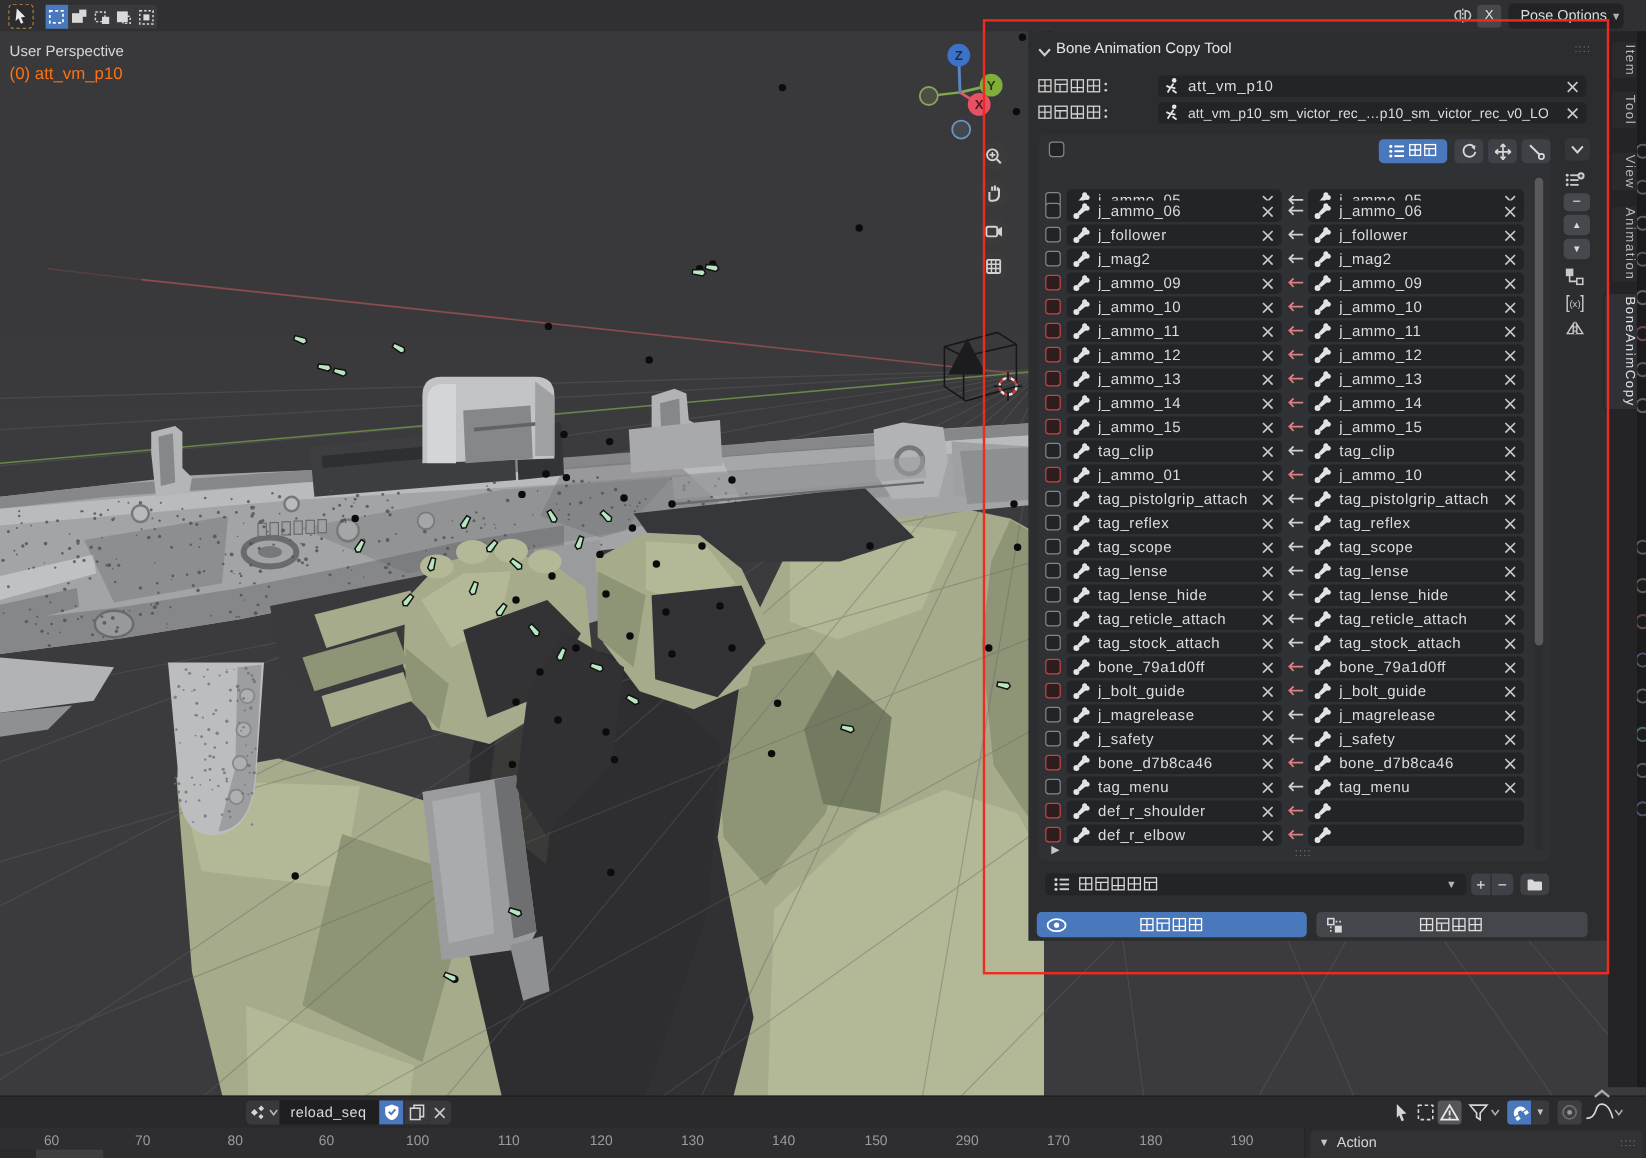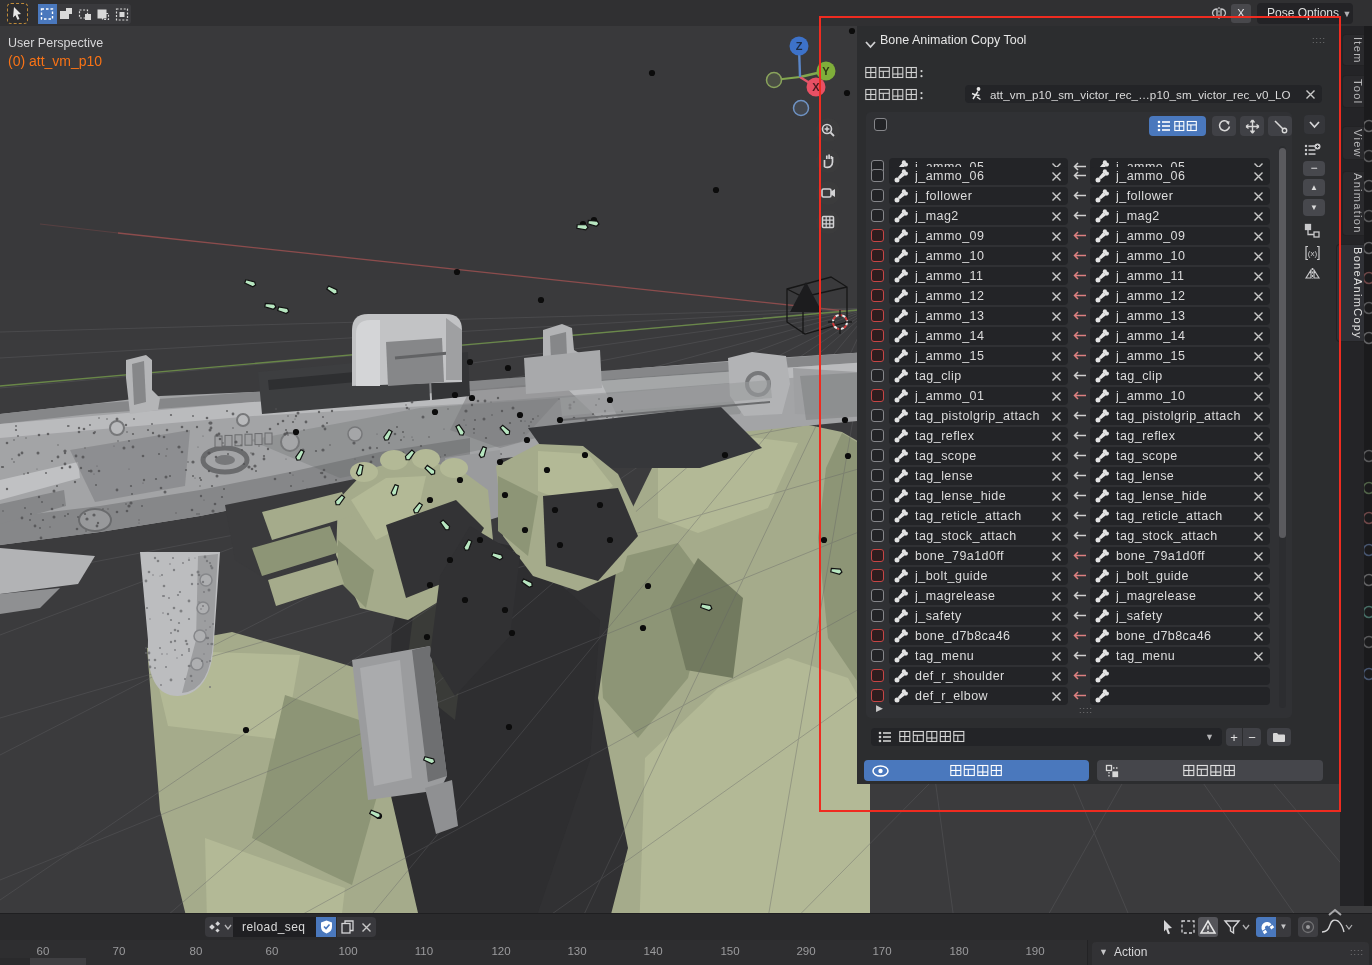--- a/index.html
+++ b/index.html
@@ -829,20 +829,34 @@
           <line x1="27.8" y1="8.0" x2="37.8" y2="8.0"></line>
         </g>
         <g stroke="#d2d2d2" stroke-width="1.1" fill="none">
           <rect x="41.3" y="1.5" width="10" height="10"></rect>
           <line x1="41.3" y1="6.5" x2="51.3" y2="6.5"></line>
           <line x1="46.3" y1="1.5" x2="46.3" y2="11.5"></line>
         </g>
         <circle cx="56.5" cy="5.04" r="1.1" fill="#d2d2d2"></circle>
         <circle cx="56.5" cy="10.2" r="1.1" fill="#d2d2d2"></circle>
       </svg></div>
+  <div class="fld" style="left:108px;top:37px;width:357px">
+      <svg width="16" height="16" viewBox="0 0 16 16" style="flex:none">
+        <g stroke="#e6e6e6" stroke-width="1.5" fill="none">
+<circle cx="9.5" cy="3" r="1.9" fill="#e6e6e6" stroke="none"></circle>
+<path d="M9 5.5 L6.5 9 L4 13 M6.5 9 L3 7.5 M6.5 8.7 L10.5 9.6 M8 11 L11.5 13.5"></path>
+        </g>
+      </svg>
+      <span style="margin-left:5px;letter-spacing:0.6px">att_vm_p10</span>
+      <span class="xw">
+        <svg width="11" height="11" viewBox="0 0 11 11" style="flex:none">
+          <path d="M1.5 1.5 L9.5 9.5 M9.5 1.5 L1.5 9.5" stroke="#c9c9c9" stroke-width="1.4"></path>
+        </svg>
+      </span>
+    </div>
   <div class="abs" style="left:8px;top:60px"><svg width="60" height="14" viewBox="0 0 60 14" style="vertical-align:-2px">
         <g stroke="#d2d2d2" stroke-width="1.1" fill="none">
           <rect x="0.8" y="1.5" width="10" height="10"></rect>
           <line x1="0.8" y1="6.5" x2="10.8" y2="6.5"></line>
           <line x1="5.8" y1="1.5" x2="5.8" y2="11.5"></line>
         </g>
         <g stroke="#d2d2d2" stroke-width="1.1" fill="none">
           <rect x="14.3" y="1.5" width="10" height="10"></rect>
           <line x1="14.3" y1="5.3" x2="24.3" y2="5.3"></line>
           <line x1="18.3" y1="5.3" x2="18.3" y2="11.5"></line>

